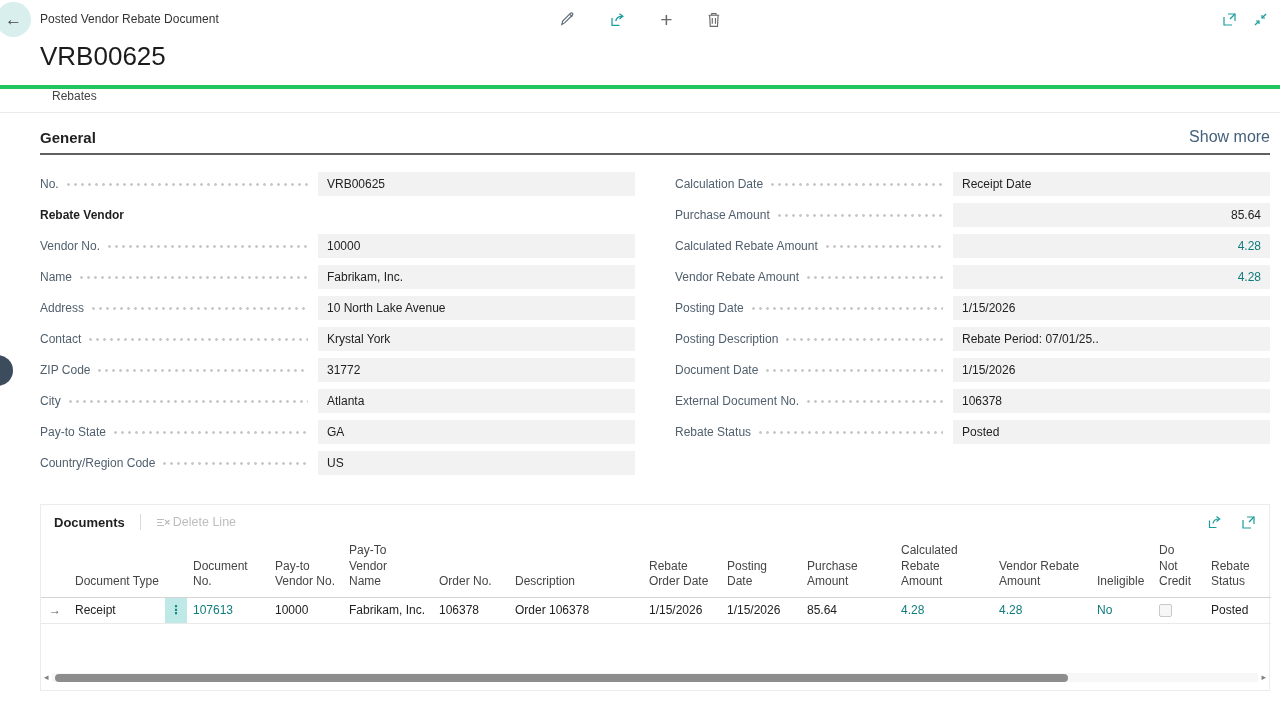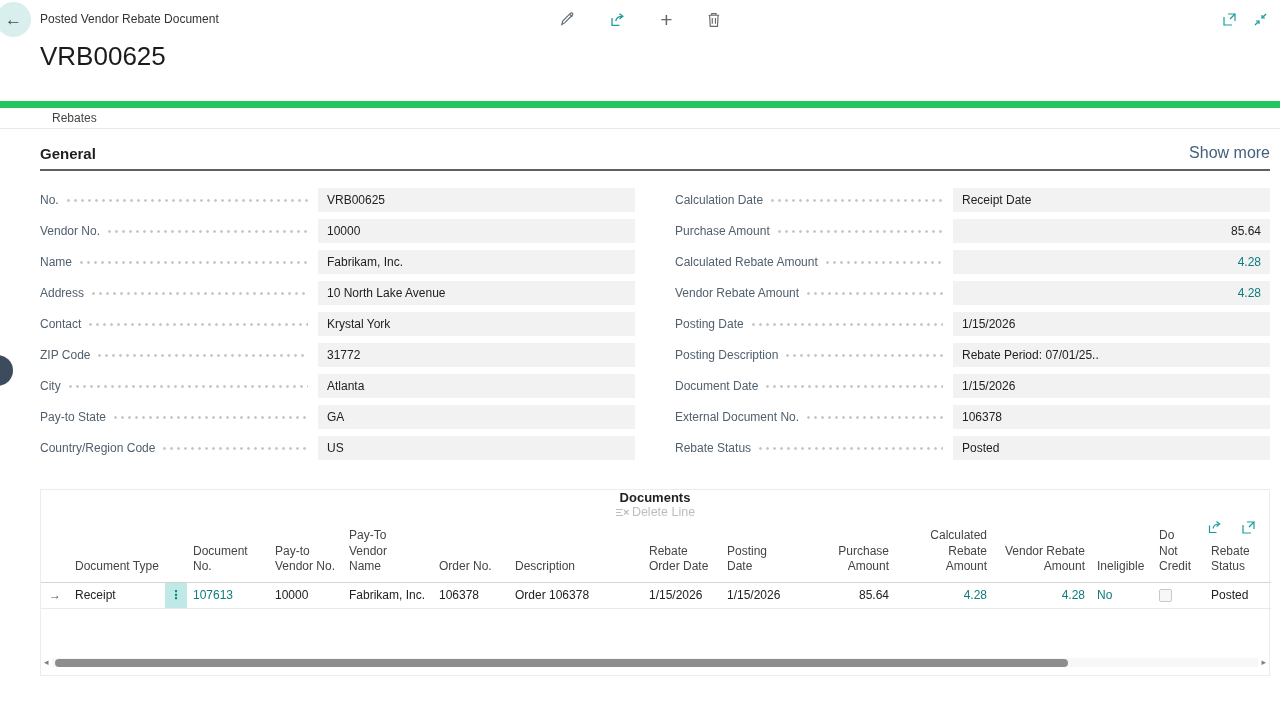--- a/index.html
+++ b/index.html
@@ -22,22 +22,22 @@
     height:38px; display:flex; align-items:center; gap:34px;
   }
   .topbar-actions .icon-btn, .window-actions .icon-btn{ cursor:pointer; display:flex; align-items:center; }
   .plus-glyph{ font-size:21px; font-weight:300; color:#6a6a6a; line-height:1; }
   .window-actions{
     position:absolute; right:12px; top:0; height:38px; display:flex; align-items:center; gap:16px;
   }
   
   .page-title{ margin:3px 0 0 40px; font-size:26px; font-weight:400; color:#1b1b1b; }
   .ribbon{
-    margin-top:29px; height:28px; border-top:7px solid #22c55e; border-bottom:1px solid #eaeaea;
-    display:flex; align-items:center; padding-left:52px;
+    margin-top:13px; height:28px; border-top:4px solid #22c55e; border-bottom:1px solid #eaeaea;
+    display:flex; align-items:flex-start; padding-left:52px;
   }
   .ribbon-tab{ font-size:12px; color:#444; cursor:pointer; }
   
   .section{ padding:0 10px 0 40px; }
   .general-head{
     margin-top:15px; display:flex; justify-content:space-between; align-items:flex-end;
     border-bottom:2px solid #606060; padding-bottom:7px;
   }
   .general-head h2{ margin:0; font-size:15px; font-weight:700; color:#1f1f1f; }
   .show-more{ font-size:16px; color:#44607a; cursor:pointer; }
@@ -52,32 +52,32 @@
   .fval{
     width:317px; height:24px; background:#f2f2f2; font-size:12px; color:#222;
     display:flex; align-items:center; padding:0 9px; flex:0 0 auto; cursor:text;
     overflow:hidden; white-space:nowrap;
   }
   .fval.num{ justify-content:flex-end; }
   .fval.link{ color:#0f7b7b; cursor:pointer; }
   .group-caption{ font-size:12px; font-weight:700; color:#1f1f1f; height:24px; display:flex; align-items:center; margin-bottom:7px; }
   
   .card{ margin-top:22px; border:1px solid #ececec; background:#fff; }
-  .card-head{ height:34px; display:flex; align-items:center; padding:0 13px;flex-direction:column; }
+  .card-head{ height:34px; display:flex; align-items:center; padding:0 13px; }
   .card-tab{ font-size:13px; font-weight:700; color:#1f1f1f; cursor:pointer; }
   .vsep{ width:1px; height:16px; background:#d9d9d9; margin:0 15px; }
   .delete-line{ display:flex; align-items:center; gap:2px; font-size:12.5px; color:#bdbdbd; cursor:default; }
   .card-icons{ margin-left:auto; display:flex; align-items:center; gap:18px; }
   table{ width:100%; border-collapse:collapse; table-layout:fixed; font-size:12px; }
   thead th{
     font-weight:400; color:#454545; text-align:left; vertical-align:bottom;
     padding:4px 6px 7px; line-height:1.3; white-space:pre-line;
     border-bottom:1px solid #d4d4d4;
   }
-  th.right, td.right{ text-align:right; }
+  th.right, td.right{ }
   tbody td{
     height:26px; padding:0 6px; border-bottom:1px solid #e9e9e9;
     color:#222; overflow:hidden; white-space:nowrap;
   }
   td.arrow-cell{ color:#555; text-align:center; padding:0; }
   td.dots-cell{ background:#bfe9e7; color:#0f8b8b; text-align:center; font-weight:700; padding:0; cursor:pointer; }
   td.link{ color:#0f7b7b; cursor:pointer; }
   .checkbox{
     width:13px; height:13px; border:1px solid #c9c9c9; background:#f7f7f7;
     border-radius:2px; display:inline-block; vertical-align:middle;
@@ -162,20 +162,21 @@
   </div>
 
   <div class="fields">
 
     <div class="col">
       <div class="frow">
         <label>No.</label>
           <div class="leader"></div>
         <div class="fval">VRB00625</div>
       </div>
+      <div class="group-caption">Rebate Vendor</div>
       <div class="frow">
         <label>Vendor No.</label>
           <div class="leader"></div>
         <div class="fval">10000</div>
       </div>
       <div class="frow">
         <label>Name</label>
           <div class="leader"></div>
         <div class="fval">Fabrikam, Inc.</div>
       </div>

